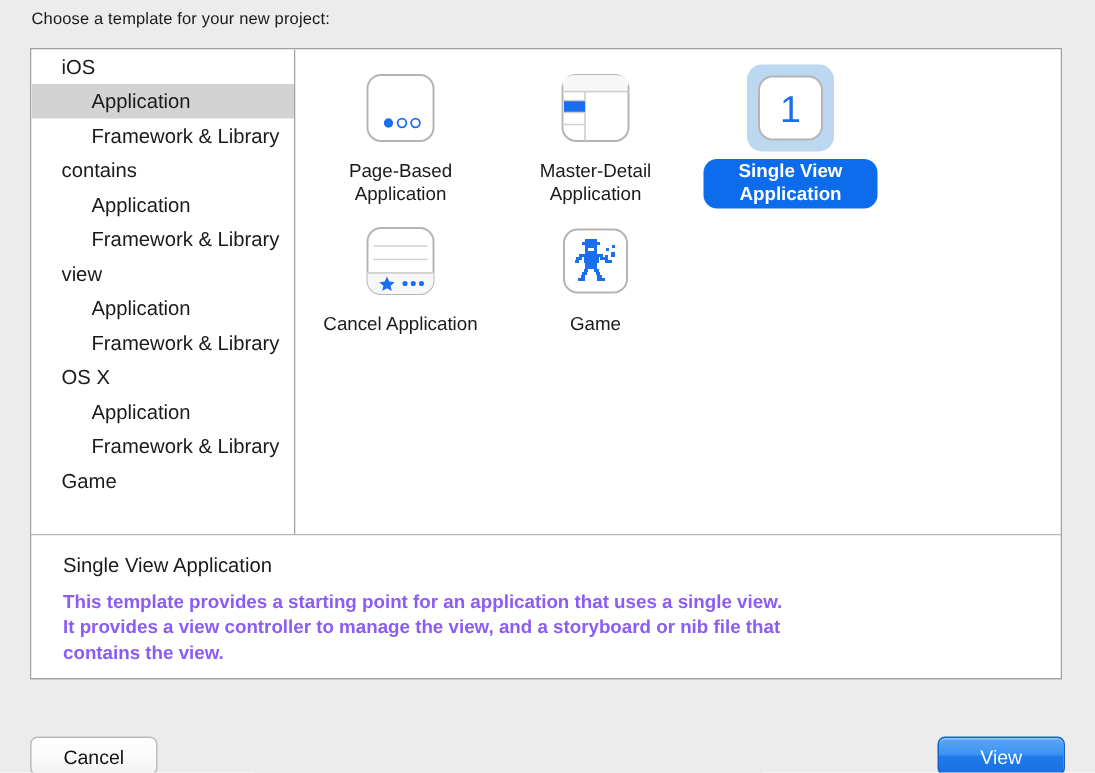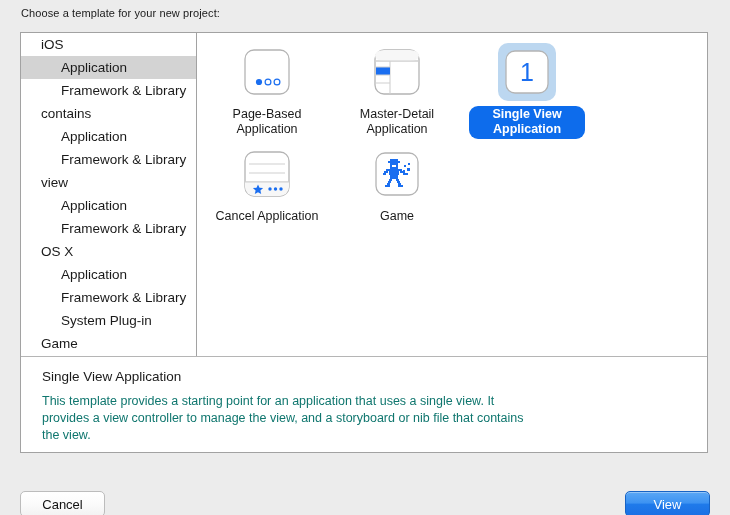--- a/index.html
+++ b/index.html
@@ -134,22 +134,23 @@
     box-sizing: border-box;
   }
   .desc-title {
     font-size: 13.5px;
     color: #1a1a1a;
     margin-bottom: 9px;
   }
   .desc-body {
     font-size: 12.5px;
     line-height: 17px;
-    color: #0f766e;
+    color: #8b5cf6;
     max-width: 487px;
+    font-weight: bold;
   }
 
   
   .footer {
     position: absolute;
     left: 0;
     top: 488px;
     width: 657px;
     height: 45px;
   }
@@ -230,23 +231,20 @@
         <span>Framework &amp; Library</span>
       </div>
       <div class="side-row">
         <span>OS X</span>
       </div>
       <div class="side-row child">
         <span>Application</span>
       </div>
       <div class="side-row child">
         <span>Framework &amp; Library</span>
-      </div>
-      <div class="side-row child">
-        <span>System Plug-in</span>
       </div>
       <div class="side-row">
         <span>Game</span>
       </div>
     </div>
 
     <div class="grid-area">
       <div class="grid">
 
         <div class="tile">

